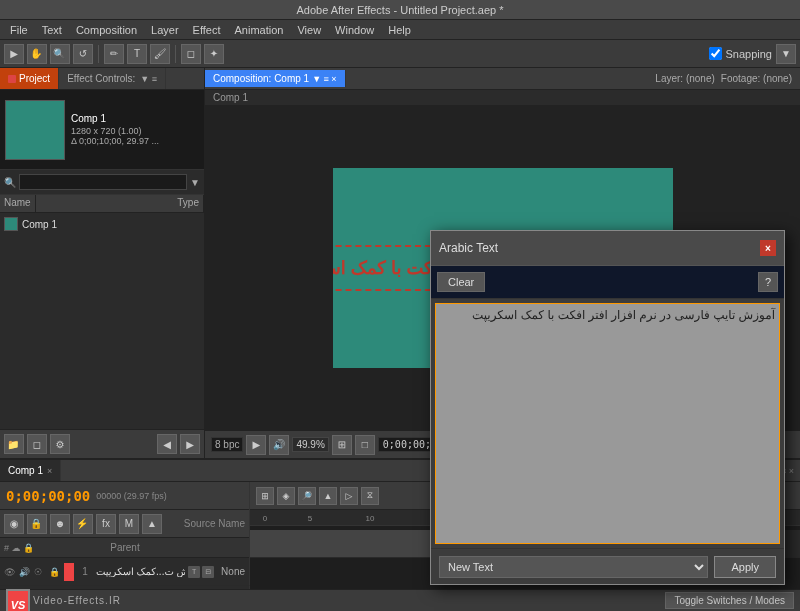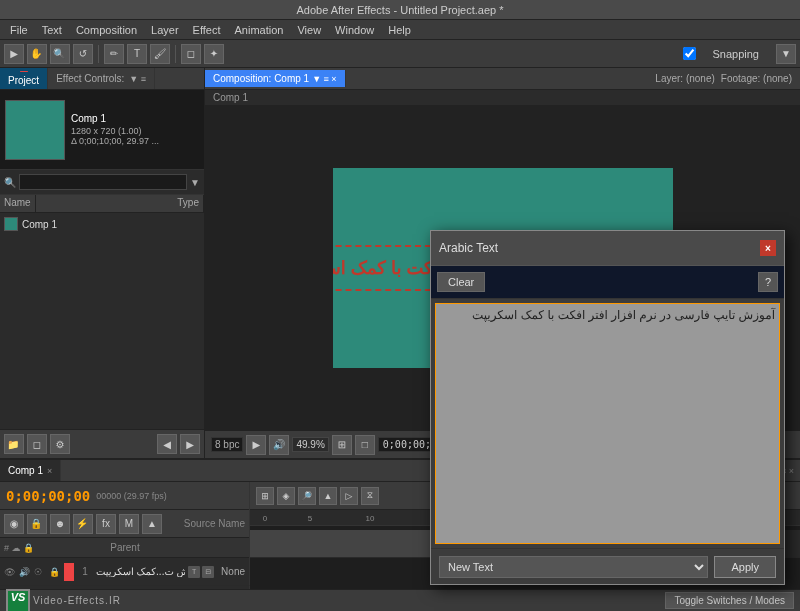--- a/index.html
+++ b/index.html
@@ -67,21 +67,21 @@
     }
     .tool-separator {
       width: 1px;
       height: 18px;
       background: #555;
       margin: 0 2px;
     }
     .snapping-area {
       display: flex;
       align-items: center;
-      gap: 17px;
+      gap: 4px;
       margin-left: auto;
     }
     .snapping-label {
       font-size: 11px;
       color: #ccc;
     }
 
     
     .main-layout {
       display: flex;
@@ -109,23 +109,22 @@
       padding: 3px 8px;
       font-size: 10px;
       color: #aaa;
       cursor: pointer;
       display: flex;
       align-items: center;
       border-right: 1px solid #333;
       gap: 3px;
     }
     .panel-tab.active {
-      background: #0c4a6e;
+      background: #c2410c;
       color: #fff;
-      flex-direction: column;
     }
     .tab-close {
       width: 8px;
       height: 8px;
       background: #d44;
       border-radius: 1px;
       font-size: 7px;
       display: flex;
       align-items: center;
       justify-content: center;
@@ -474,24 +473,24 @@
       right: 0;
     }
     .bottom-logo {
       display: flex;
       align-items: center;
       gap: 3px;
     }
     .logo-v {
       width: 24px;
       height: 24px;
-      background: #15803d;
+      background: #ef4444;
       border: 2px solid #888;
       display: flex;
-      align-items: flex-start;
+      align-items: flex-end;
       justify-content: center;
       font-size: 14px;
       font-weight: bold;
       color: #fff;
       font-style: italic;
     }
     .logo-text {
       font-size: 10px;
       color: #aaa;
       letter-spacing: 1px;

